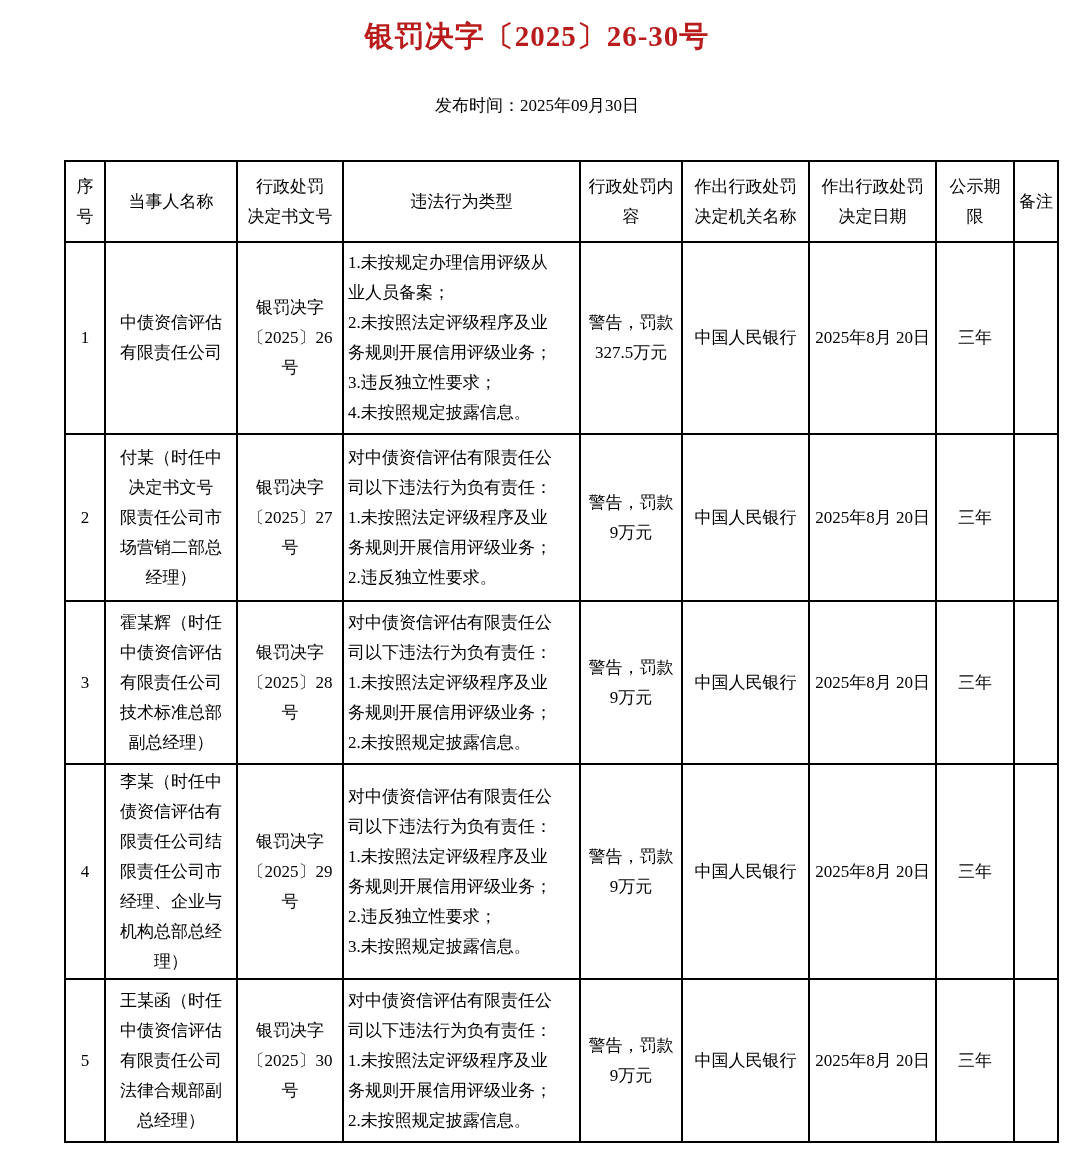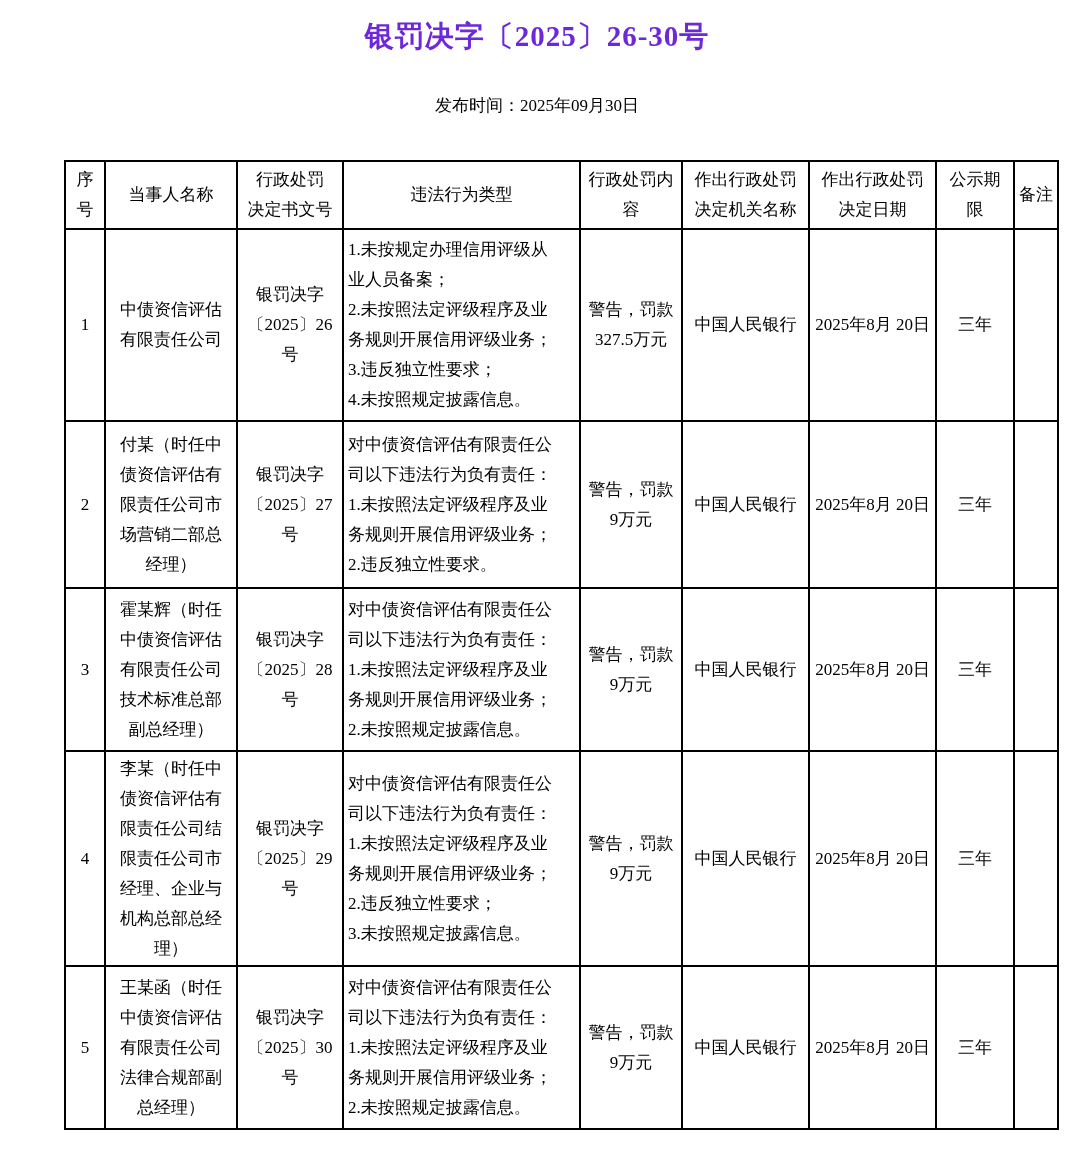--- a/index.html
+++ b/index.html
@@ -20,38 +20,38 @@
     width:990px;
   }
   .penalty-table th,.penalty-table td{
     border:2px solid #000;
     font-size:17px;line-height:30px;
     vertical-align:middle;text-align:center;
     white-space:pre-line;word-break:break-all;
     padding:0 3px;font-weight:normal;overflow:hidden;
   }
   .penalty-table td.col-violation{text-align:left;padding:0 20px 0 4px;}
-  .penalty-table thead tr{height:68px;}
+  .penalty-table thead tr{height:81px;}
   .penalty-table tbody tr:nth-child(1){height:192px;}
   .penalty-table tbody tr:nth-child(2){height:167px;}
   .penalty-table tbody tr:nth-child(3){height:163px;}
   .penalty-table tbody tr:nth-child(4){height:215px;}
   .penalty-table tbody tr:nth-child(5){height:163px;}
   
   col.c-no{width:40px;}  col.c-party{width:132px;} col.c-doc{width:106px;}
   col.c-violation{width:237px;} col.c-penalty{width:102px;}
   col.c-authority{width:127px;} col.c-date{width:127px;}
   col.c-period{width:78px;} col.c-remark{width:44px;}
 </style>
 </head>
 <body>
 
 <div>
 
-  <h1 class="page-title" style="color: #6d28d9;">银罚决字〔2025〕26-30号</h1>
+  <h1 class="page-title" style="color: #b91c1c;">银罚决字〔2025〕26-30号</h1>
 
   <div class="publish-time">发布时间：2025年09月30日</div>
 
   <table class="penalty-table">
     <colgroup>
       <col class="c-no">
         <col class="c-party">
         <col class="c-doc">
         <col class="c-violation">
       <col class="c-penalty">
@@ -95,21 +95,21 @@
         <td>警告，罚款
 327.5万元</td>
         <td>中国人民银行</td>
         <td>2025年8月 20日</td>
         <td>三年</td>
         <td></td>
       </tr>
       <tr>
         <td>2</td>
         <td>付某（时任中
-债资信评估有
+决定书文号
 限责任公司市
 场营销二部总
 经理）</td>
         <td>银罚决字
 〔2025〕27
 号</td>
         <td class="col-violation">对中债资信评估有限责任公
 司以下违法行为负有责任：
 1.未按照法定评级程序及业
 务规则开展信用评级业务；

